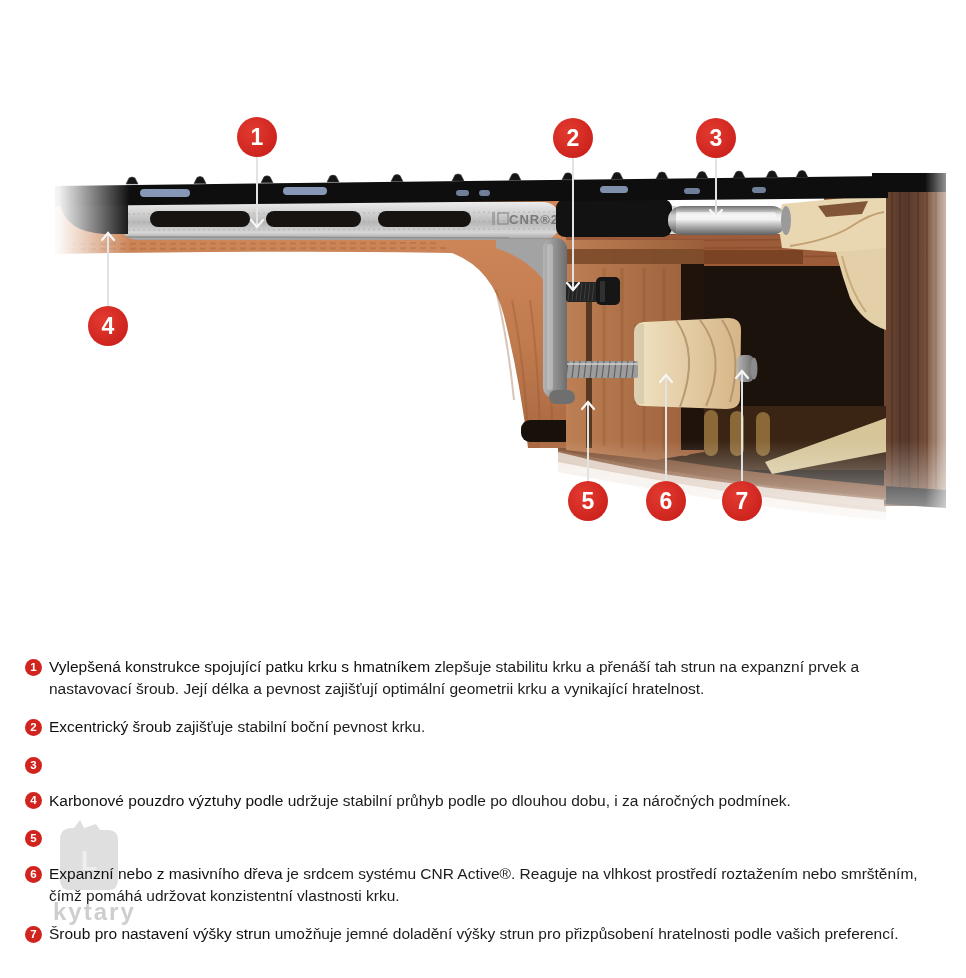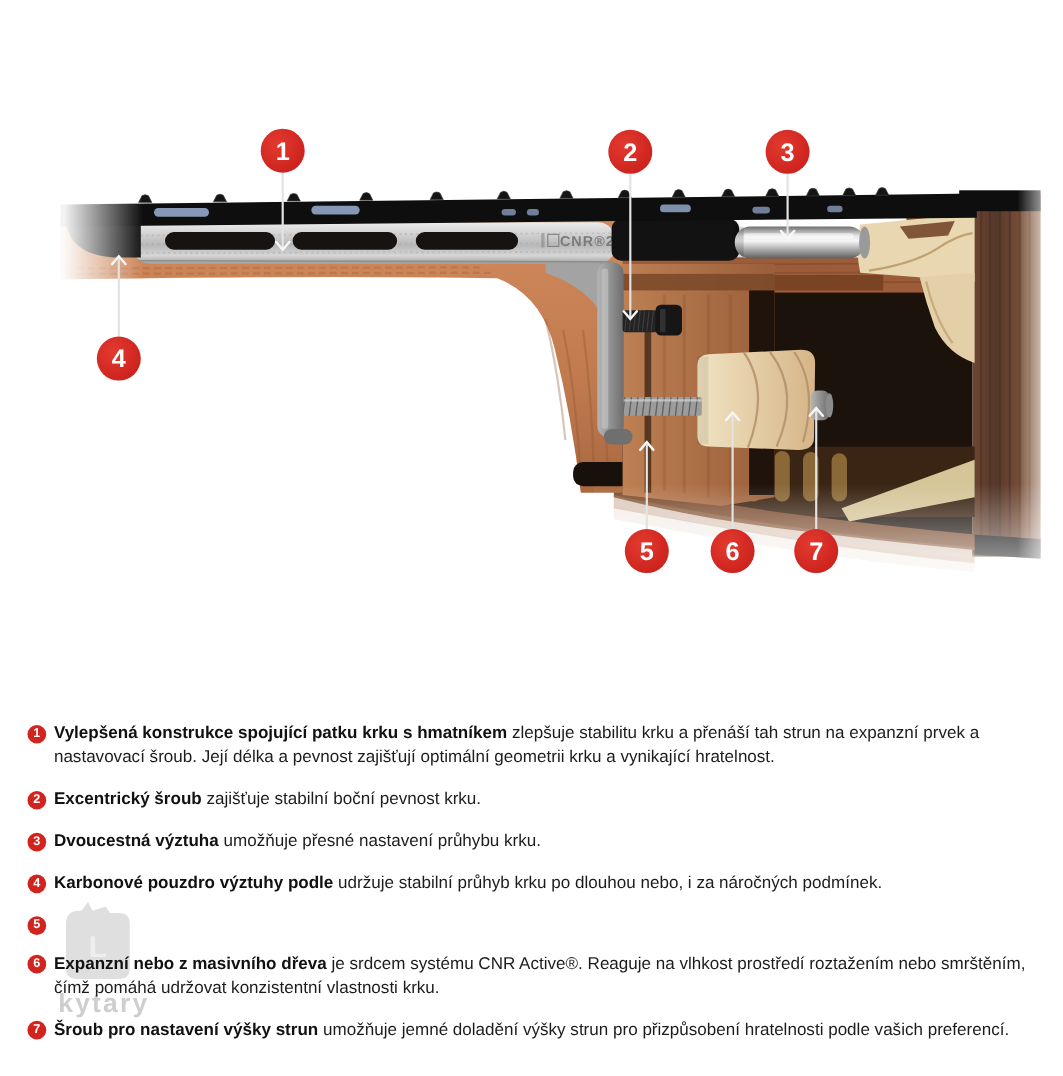--- a/index.html
+++ b/index.html
@@ -6,21 +6,21 @@
   body{width:966px;height:978px;position:relative;overflow:hidden;
        font-family:"Liberation Sans",sans-serif;-webkit-font-smoothing:antialiased;}
   .illustration{position:absolute;left:0;top:0;z-index:1;}
   .watermark{position:absolute;left:50px;top:820px;z-index:2;}
   .legend{position:absolute;left:25px;top:656px;width:908px;z-index:3;}
   .legend .item{display:flex;align-items:flex-start;margin:0 0 16px 0;}
   .lbadge{flex:0 0 17px;width:17px;height:17px;border-radius:50%;
           background:#d2241f;color:#fff;font-size:11.5px;font-weight:bold;
           line-height:17px;text-align:center;margin:2.5px 7px 0 0;}
   .ltext{margin:0;font-size:15.5px;line-height:22px;color:#1c1c1c;}
-  .ltext b{font-weight:700;color:#111;}
+  .ltext b{font-weight:400;color:#111;}
   .wm-text{font-size:24px;letter-spacing:2px;fill:#c6c6c6;opacity:.85;font-weight:bold;}
 </style>
 </head>
 <body>
 
 <svg class="illustration" width="966" height="620" viewBox="0 0 966 620">
   <defs>
     <linearGradient id="gMetal" x1="0" y1="0" x2="0" y2="1">
       <stop offset="0" stop-color="#ededed"></stop>
         <stop offset="0.55" stop-color="#b8b8b8"></stop>
@@ -338,25 +338,24 @@
   <div class="item">
     <span class="lbadge">1</span>
     <p class="ltext"><b>Vylepšená konstrukce spojující patku krku s hmatníkem</b> <span>zlepšuje stabilitu krku a přenáší tah strun na expanzní prvek a nastavovací šroub. Její délka a pevnost zajišťují optimální geometrii krku a vynikající hratelnost.</span></p>
   </div>
   <div class="item">
     <span class="lbadge">2</span>
     <p class="ltext"><b>Excentrický šroub</b> <span>zajišťuje stabilní boční pevnost krku.</span></p>
   </div>
   <div class="item">
     <span class="lbadge">3</span>
-    <p class="ltext"><b>Dvoucestná výztuha</b> <span>umožňuje přesné nastavení průhybu krku.</span></p>
   </div>
   <div class="item">
     <span class="lbadge">4</span>
-    <p class="ltext"><b>Karbonové pouzdro výztuhy podle</b> <span>udržuje stabilní průhyb krku po dlouhou nebo, i za náročných podmínek.</span></p>
+    <p class="ltext"><b>Karbonové pouzdro výztuhy podle</b> <span>udržuje stabilní průhyb podle po dlouhou dobu, i za náročných podmínek.</span></p>
   </div>
   <div class="item">
     <span class="lbadge">5</span>
   </div>
   <div class="item">
     <span class="lbadge">6</span>
     <p class="ltext"><b>Expanzní nebo z masivního dřeva</b> <span>je srdcem systému CNR Active®. Reaguje na vlhkost prostředí roztažením nebo smrštěním, čímž pomáhá udržovat konzistentní vlastnosti krku.</span></p>
   </div>
   <div class="item">
     <span class="lbadge">7</span>

